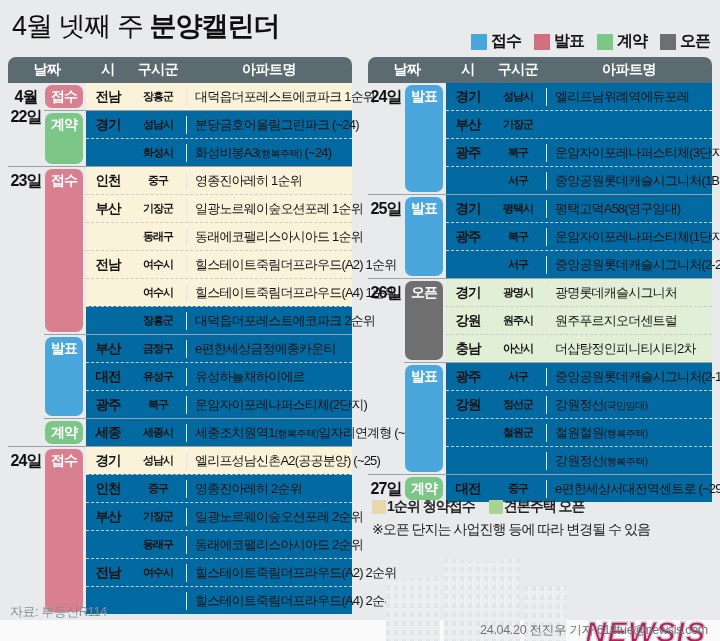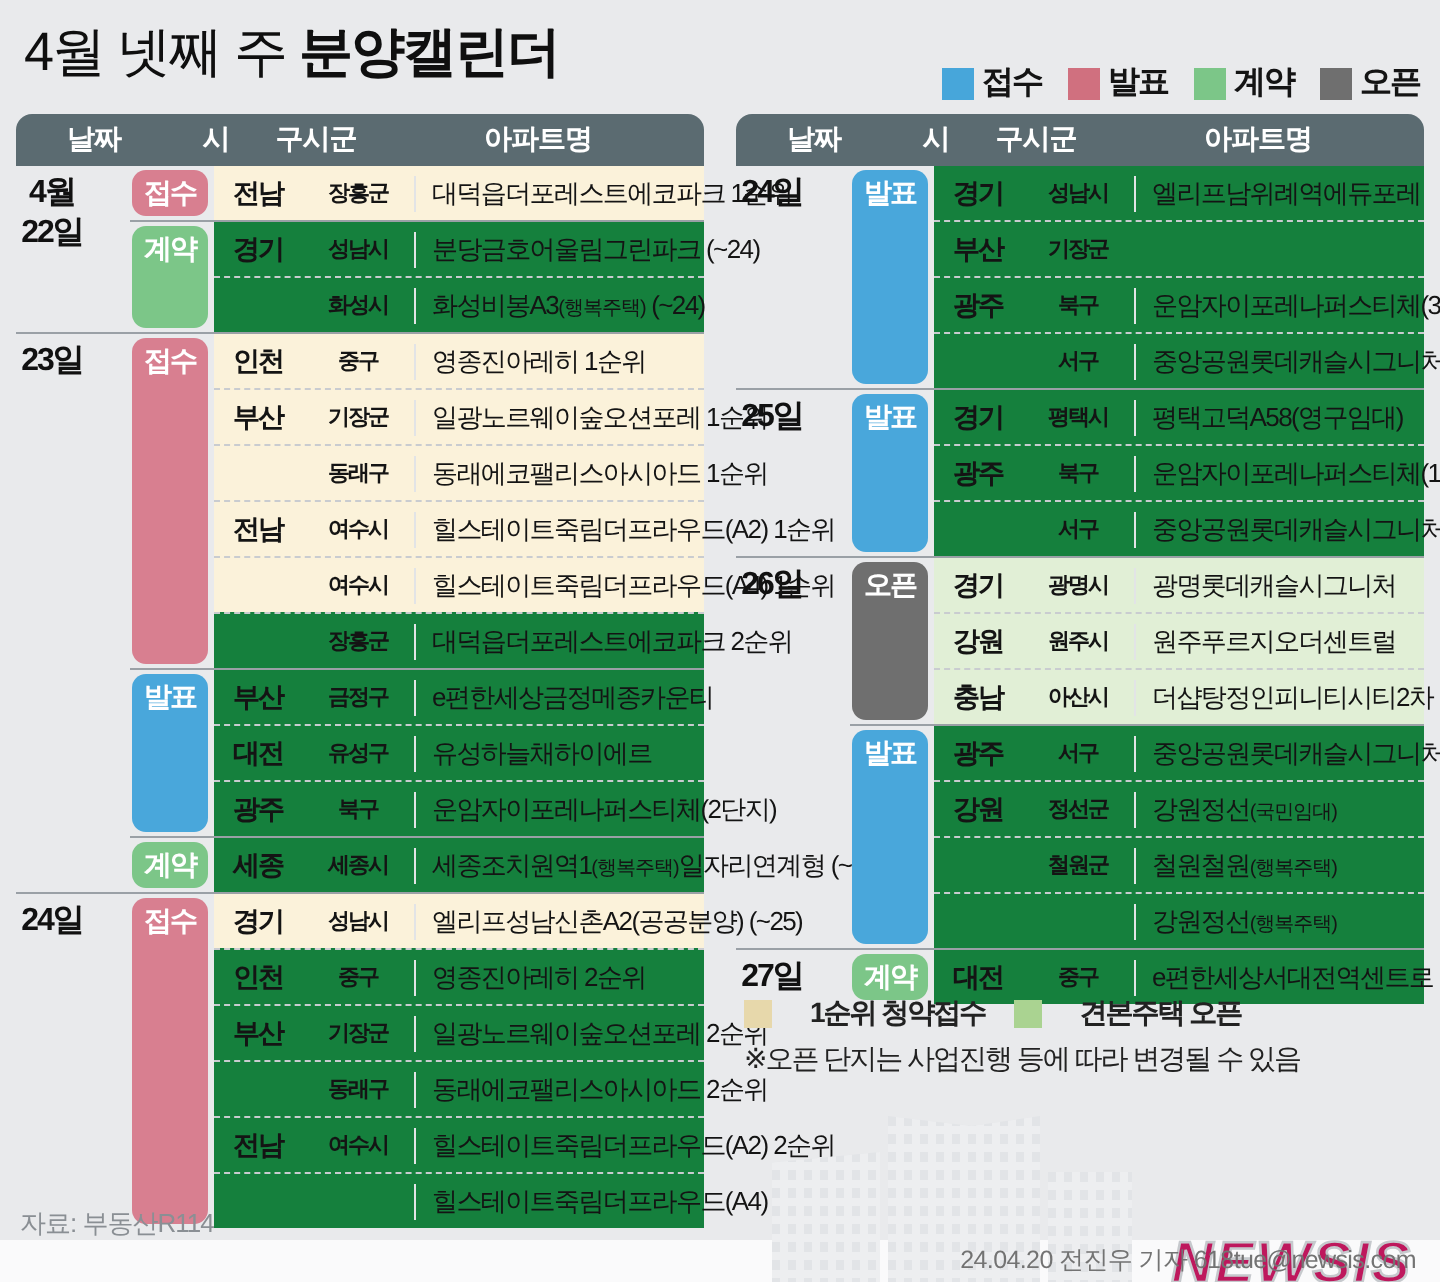--- a/index.html
+++ b/index.html
@@ -16,42 +16,42 @@
   .panel{position:absolute;top:57px;width:344px;}
   .panel-left{left:8px;}
   .panel-right{left:368px;}
   .thead{height:26px;background:#5b6b71;border-radius:8px 8px 0 0;display:flex;align-items:center;
          color:#fff;font-size:14px;font-weight:600;letter-spacing:-0.5px;}
   .th-date{width:78px;text-align:center;}
   .th-si{width:44px;text-align:center;}
   .th-gu{width:56px;text-align:center;}
   .th-name{flex:1;text-align:center;}
   .tbody{background:transparent;}
-  .section{display:flex;gap:21px;}
+  .section{display:flex;}
   .section + .section{border-top:1px solid #9aa0a6;}
   .date-cell{width:36px;flex:none;padding-top:4px;text-align:center;font-weight:700;
              font-size:16px;letter-spacing:-1px;line-height:20px;color:#111;}
   .groups{flex:1;min-width:0;}
   .group{display:flex;position:relative;}
   .group + .group{border-top:1px solid #9aa0a6;}
   .badge-cell{width:42px;flex:none;position:relative;}
   .badge{position:absolute;left:1px;right:3px;top:2px;bottom:2px;border-radius:7px;
          color:#fff;font-weight:700;font-size:14px;letter-spacing:-1px;text-align:center;padding-top:3px;box-sizing:border-box;}
-  .rows{flex:1;min-width:0;background:#15803d;}
+  .rows{flex:1;min-width:0;background:#0369a1;}
   .row{display:flex;height:27px;align-items:center;}
   .row + .row{border-top:1px dashed #c9ccd0;}
   .cell-si{width:44px;flex:none;text-align:center;font-size:13.5px;font-weight:600;letter-spacing:-1px;}
   .cell-gu{width:56px;flex:none;text-align:center;font-size:11px;font-weight:600;letter-spacing:-1px;}
   .cell-name{flex:1;min-width:0;border-left:1px solid #e2e4e6;padding-left:8px;font-size:13px;
              letter-spacing:-0.8px;white-space:nowrap;overflow:visible;}
   .cell-name .small{font-size:10px;letter-spacing:-0.5px;}
   
   .footnotes{position:absolute;left:372px;top:498px;width:340px;}
   .fn-swatches{display:flex;gap:14px;align-items:center;margin-bottom:5px;}
-  .fn-item{display:flex;gap:19px;align-items:center;font-size:14px;font-weight:600;letter-spacing:-1px;color:#222;}
+  .fn-item{display:flex;gap:1px;align-items:center;font-size:14px;font-weight:600;letter-spacing:-1px;color:#222;}
   .fn-swatch{width:14px;height:14px;display:inline-block;}
   .fn-note{font-size:14px;letter-spacing:-1px;color:#222;}
   .source{position:absolute;left:10px;top:603px;font-size:13px;color:#8a8f94;letter-spacing:-0.5px;}
   
   .bottom-strip{position:absolute;left:0;top:620px;width:720px;height:21px;background:#fafafb;}
   .bldg{position:absolute;background-color:#e2e4e7;
         background-image:repeating-linear-gradient(90deg,transparent 0 4px,#edeef0 4px 8px),
                          repeating-linear-gradient(180deg,transparent 0 5px,#edeef0 5px 9px);}
   .bldg1{left:386px;top:576px;width:54px;height:65px;clip-path:polygon(0 8%,100% 0,100% 100%,0 100%);}
   .bldg2{left:444px;top:558px;width:76px;height:83px;clip-path:polygon(0 0,55% 6%,100% 0,100% 100%,0 100%);}

